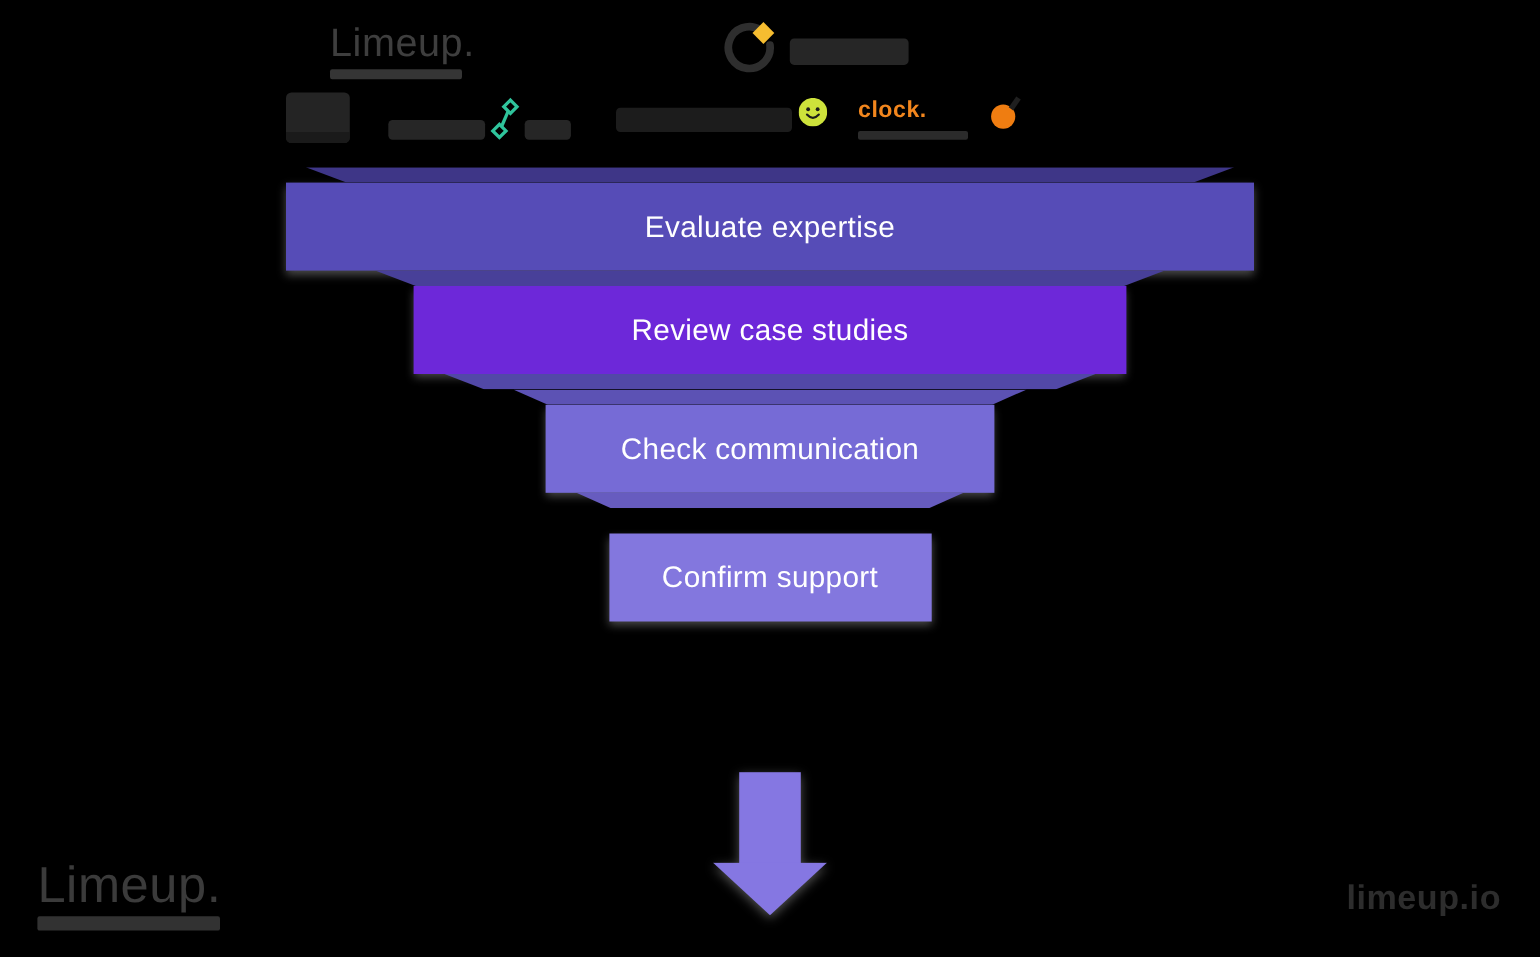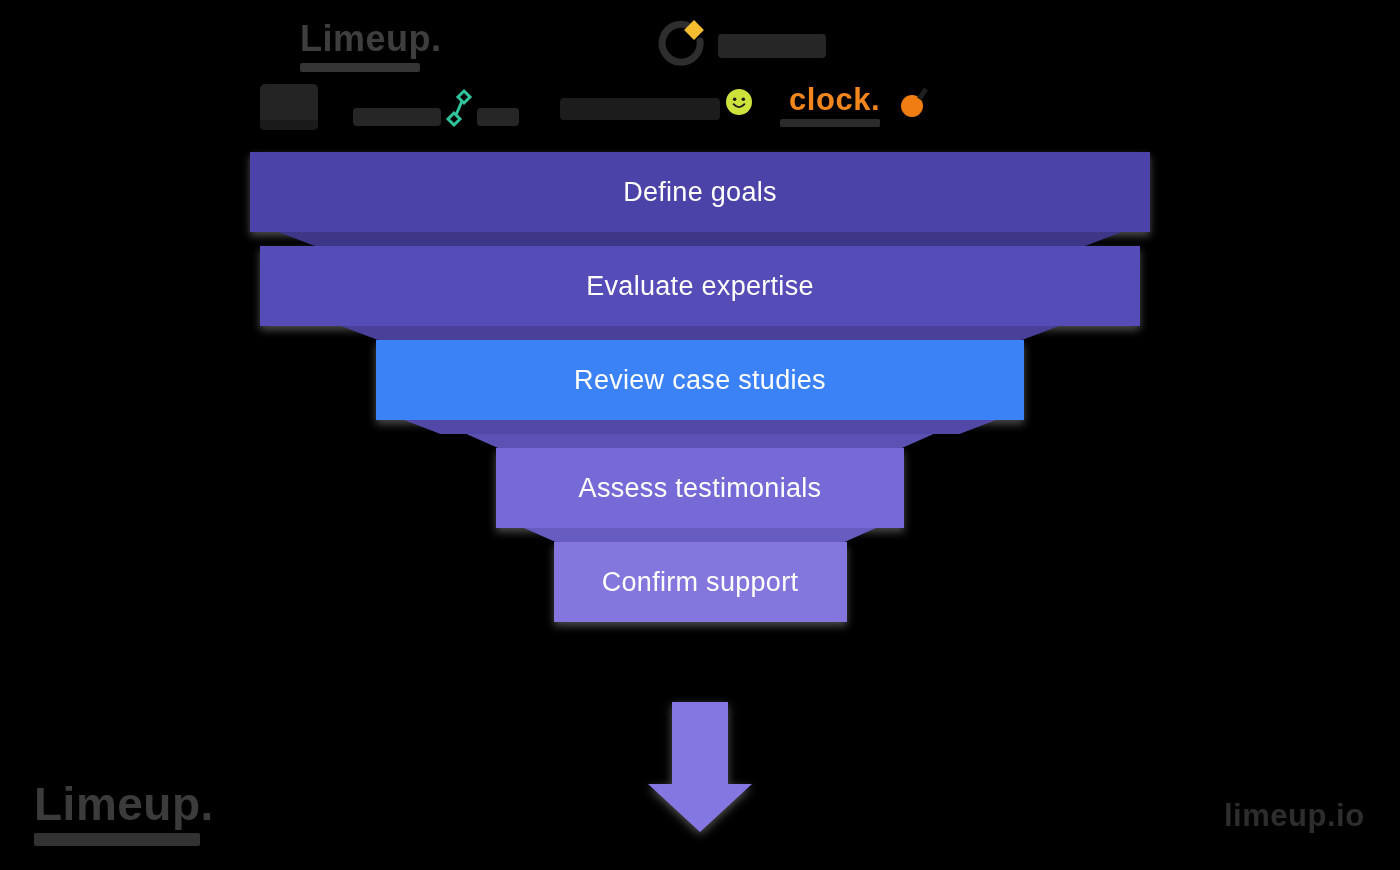--- a/index.html
+++ b/index.html
@@ -2,21 +2,21 @@
 <html><head>
 <meta charset="utf-8">
 <style>
   html,body{margin:0;padding:0;background:#000;}
   .stage{position:relative;width:1400px;height:870px;background:#000;overflow:hidden;
          font-family:"Liberation Sans","DejaVu Sans",sans-serif;}
 
   
   .logo{position:absolute;display:flex;align-items:center;gap:12px;}
   .limeup-top{left:300px;top:20px;display:block;}
-  .limeup-word{color:#3e3e3e;font-weight:bold;letter-spacing:.5px;text-align:center;}
+  .limeup-word{color:#3e3e3e;font-weight:normal;letter-spacing:.5px;text-align:center;}
   .limeup-top .limeup-word{font-size:36px;line-height:38px;}
   .tagline-bar{background:#353535;border-radius:2px;}
   .limeup-top .tagline-bar{width:120px;height:9px;margin-top:5px;}
 
   .tapptitude{left:462px;top:22px;}
   .tapptitude-text{color:#5e2db6;font-weight:bold;font-size:27px;letter-spacing:.3px;}
 
   .sparkle-logo{left:658px;top:20px;}
   .dark-block{background:#262626;border-radius:4px;}
   .sparkle-logo .dark-block{width:108px;height:24px;}
@@ -25,21 +25,21 @@
   .row2-square .inner{position:absolute;left:0;bottom:0;width:100%;height:10px;background:#1a1a1a;border-radius:0 0 5px 5px;}
 
   .teal-logo{left:353px;top:88px;gap:4px;}
   .teal-logo .b1{width:88px;height:18px;margin-top:14px;}
   .teal-logo .b2{width:42px;height:18px;margin-top:14px;}
 
   .goodface{left:560px;top:88px;gap:6px;}
   .goodface .b1{width:160px;height:22px;margin-top:10px;background:#1c1c1c;}
 
   .clock-logo{left:780px;top:84px;display:block;}
-  .clock-text{color:#f2861d;font-weight:bold;font-size:31px;line-height:32px;letter-spacing:.5px;text-align:right;}
+  .clock-text{color:#f2861d;font-weight:bold;font-size:21px;line-height:32px;letter-spacing:.5px;}
   .clock-logo .tagline-bar{width:100px;height:8px;margin-top:3px;background:#2b2b2b;}
 
   .orange-logo{left:898px;top:86px;}
 
   
   #funnel{position:absolute;left:0;top:152px;width:1400px;}
   .funnel-bar{margin:0 auto;height:80px;display:flex;align-items:center;justify-content:center;
               box-shadow:0 4px 8px rgba(150,150,150,.5);}
   .funnel-bar span{color:#fff;font-size:27px;font-weight:500;letter-spacing:.3px;}
   .funnel-connector{margin:0 auto;height:14px;}
@@ -112,38 +112,35 @@
   <div class="logo orange-logo">
     <span>
       <svg width="34" height="34" viewBox="0 0 34 34">
         <circle cx="14" cy="20" r="11" fill="#ef7d11"></circle>
         <rect x="22" y="2" width="5" height="12" fill="#1f1f1f" transform="rotate(35 24.5 8)"></rect>
       </svg>
     </span>
   </div>
 
   <div id="funnel">
-      <div class="funnel-bar" style="width: 900px; background: rgb(76, 67, 169);">
-        <span style="color: rgb(255, 255, 255);">Define goals</span>
-      </div>
       <div class="funnel-connector" style="width: 844px; background: rgb(62, 54, 135); clip-path: polygon(0px 0px, 100% 0px, 95.62% 100%, 4.38% 100%);"></div>
       <div class="funnel-bar" style="width: 880px; background: rgb(86, 76, 183);">
         <span style="color: rgb(255, 255, 255);">Evaluate expertise</span>
       </div>
       <div class="funnel-connector" style="width: 718px; background: rgb(72, 64, 153); clip-path: polygon(0px 0px, 100% 0px, 94.85% 100%, 5.15% 100%);"></div>
-      <div class="funnel-bar" style="width: 648px; background: #3b82f6;">
+      <div class="funnel-bar" style="width: 648px; background: #6d28d9;">
         <span style="color: rgb(255, 255, 255);">Review case studies</span>
       </div>
       <div class="funnel-connector" style="width: 592px; background: rgb(82, 72, 167); clip-path: polygon(0px 0px, 100% 0px, 93.83% 100%, 6.17% 100%);"></div>
       <div class="funnel-connector" style="width: 467px; background: rgb(92, 82, 180); clip-path: polygon(0px 0px, 100% 0px, 93.25% 100%, 6.75% 100%);"></div>
       <div class="funnel-bar" style="width: 408px; background: rgb(118, 107, 214);">
-        <span style="color: rgb(255, 255, 255);">Assess testimonials</span>
+        <span style="color: rgb(255, 255, 255);">Check communication</span>
       </div>
       <div class="funnel-connector" style="width: 352px; background: rgb(103, 92, 191); clip-path: polygon(0px 0px, 100% 0px, 91.05% 100%, 8.95% 100%);"></div>
-      <div class="funnel-bar" style="width: 293px; background: rgb(131, 119, 222);">
+      <div class="funnel-bar" style="width: 293px; background: rgb(131, 119, 222); margin-top: 23px;">
         <span style="color: rgb(255, 255, 255);">Confirm support</span>
       </div>
     </div>
 
   <div class="arrow">
     <div class="arrow-stem" style="background: rgb(133, 119, 226);"></div>
     <div class="arrow-head" style="background: rgb(133, 119, 226);"></div>
   </div>
 
   <div class="limeup-footer">

